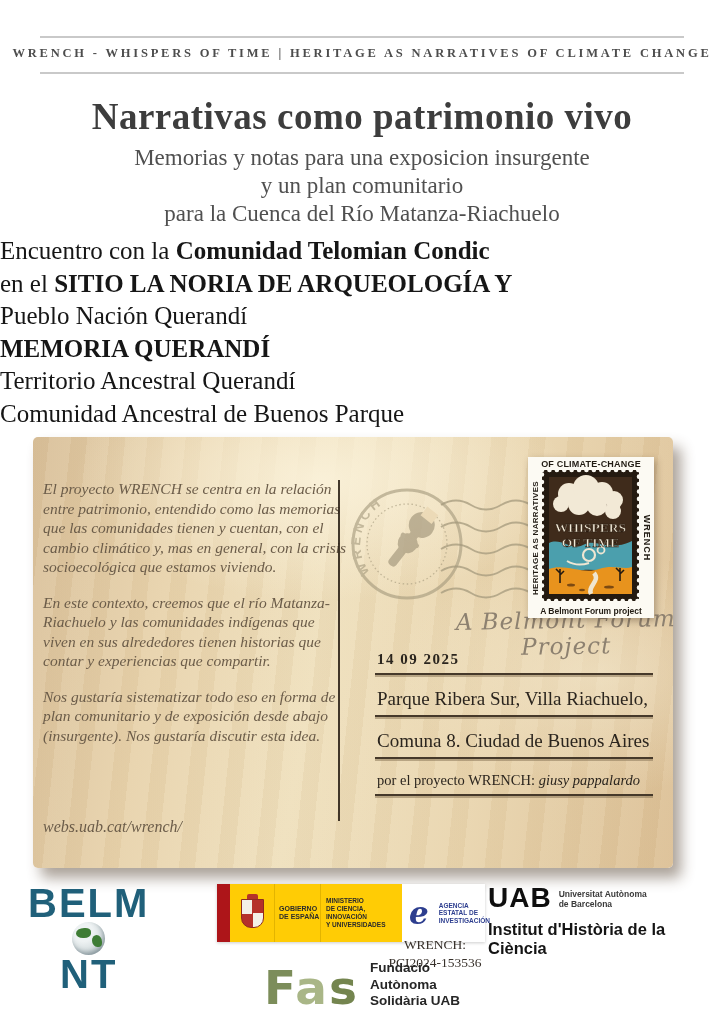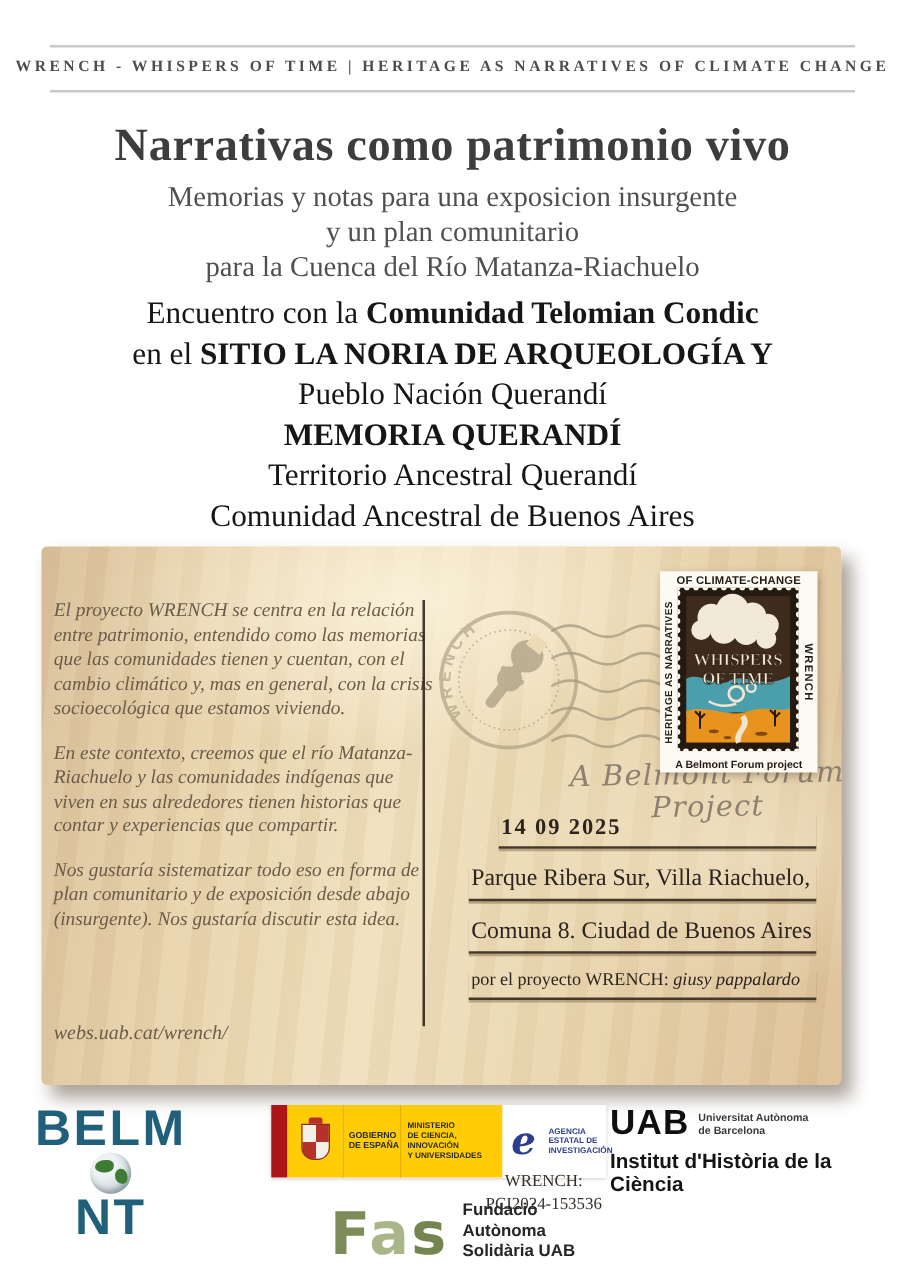--- a/index.html
+++ b/index.html
@@ -13,21 +13,21 @@
   .banner-text { position: absolute; top: 46px; left: 0; right: 0; text-align: center;
     font-size: 12.5px; font-weight: bold; letter-spacing: 2.8px; color: #4d4d4d; }
 
   
   .title { position: absolute; top: 95px; left: 0; right: 0; text-align: center;
     font-size: 37px; font-weight: bold; color: #3d3d3d; letter-spacing: 0.5px; }
   .subtitle { position: absolute; top: 144px; left: 0; right: 0; text-align: center;
     font-size: 23px; color: #505050; line-height: 28px; }
 
   
-  .event { position: absolute; top: 235px; left: 0; right: 0; text-align: center;
+  .event { position: absolute; top: 235px; left: 0; right: 0; text-align: left;
     font-size: 25px; color: #161616; line-height: 32.5px; }
   .event .b { font-weight: bold; }
 
   
   .postcard { position: absolute; left: 33px; top: 437px; width: 640px; height: 431px;
     border-radius: 5px;
     background:
       radial-gradient(ellipse 55% 40% at 45% 10%, rgba(250,241,217,0.95), rgba(250,241,217,0) 70%),
       radial-gradient(ellipse 45% 40% at 88% 55%, rgba(246,236,210,0.55), rgba(246,236,210,0) 70%),
       repeating-linear-gradient(96deg, rgba(150,110,60,0.05) 0 16px, rgba(255,255,255,0.05) 16px 38px),
@@ -60,21 +60,21 @@
   .stamp-art { position: absolute; left: 14px; top: 13px; width: 97px; height: 131px; }
 
   .script-note { position: absolute; left: 398px; top: 170px; width: 270px; text-align: center;
     font-family: "DejaVu Serif", serif; font-style: italic; font-size: 23px;
     color: #8d8170; letter-spacing: 1px; transform: rotate(-1deg); }
 
   
   .details { position: absolute; left: 342px; top: 214px; width: 278px; }
   .d-row { border-bottom: 2.5px solid #46392a; box-shadow: 0 2px 0 rgba(140,120,90,0.55);
     margin-bottom: 13px; padding: 0 0 5px 2px; color: #2b251e; }
-  .d-date { font-size: 18px; font-weight: bold; letter-spacing: 1.5px; margin-left: 24px; }
+  .d-date { font-size: 15px; font-weight: bold; letter-spacing: 1.5px; }
   .d-loc { font-size: 19px; }
   .d-credit { font-size: 14.5px; }
   .d-credit .it { font-style: italic; }
 
   
   .belmont { position: absolute; left: 28px; top: 884px; font-family: "Liberation Sans", sans-serif; }
   .belmont-top { display: flex; align-items: center; color: #20607a; font-weight: bold;
     font-size: 40px; letter-spacing: 2px; line-height: 38px; flex-direction: column; }
   .globe { position: relative; width: 33px; height: 33px; border-radius: 50%; margin: 0 1px;
     background: radial-gradient(circle at 35% 30%, #eef2f3 0 30%, #cfd8da 70%, #9fb0b5 100%);
@@ -138,21 +138,21 @@
     <div>y un plan comunitario</div>
     <div>para la Cuenca del Río Matanza-Riachuelo</div>
   </div>
 
   <div class="event">
     <div><span>Encuentro con la </span><span class="b">Comunidad Telomian Condic</span></div>
     <div><span>en el </span><span class="b">SITIO LA NORIA DE ARQUEOLOGÍA Y</span></div>
     <div>Pueblo Nación Querandí</div>
     <div class="b">MEMORIA QUERANDÍ</div>
     <div>Territorio Ancestral Querandí</div>
-    <div>Comunidad Ancestral de Buenos Aires</div>
+    <div>Comunidad Ancestral de Buenos Parque</div>
   </div>
 
   <div class="postcard">
 
     <div class="pc-paragraphs">
       <p>El proyecto WRENCH se centra en la relación entre patrimonio, entendido como las memorias que las comunidades tienen y cuentan, con el cambio climático y, mas en general, con la crisis socioecológica que estamos viviendo.</p>
       <p>En este contexto, creemos que el río Matanza-Riachuelo y las comunidades indígenas que viven en sus alrededores tienen historias que contar y experiencias que compartir.</p>
       <p>Nos gustaría sistematizar todo eso en forma de plan comunitario y de exposición desde abajo (insurgente). Nos gustaría discutir esta idea.</p>
     </div>
     <div class="pc-url">webs.uab.cat/wrench/</div>

